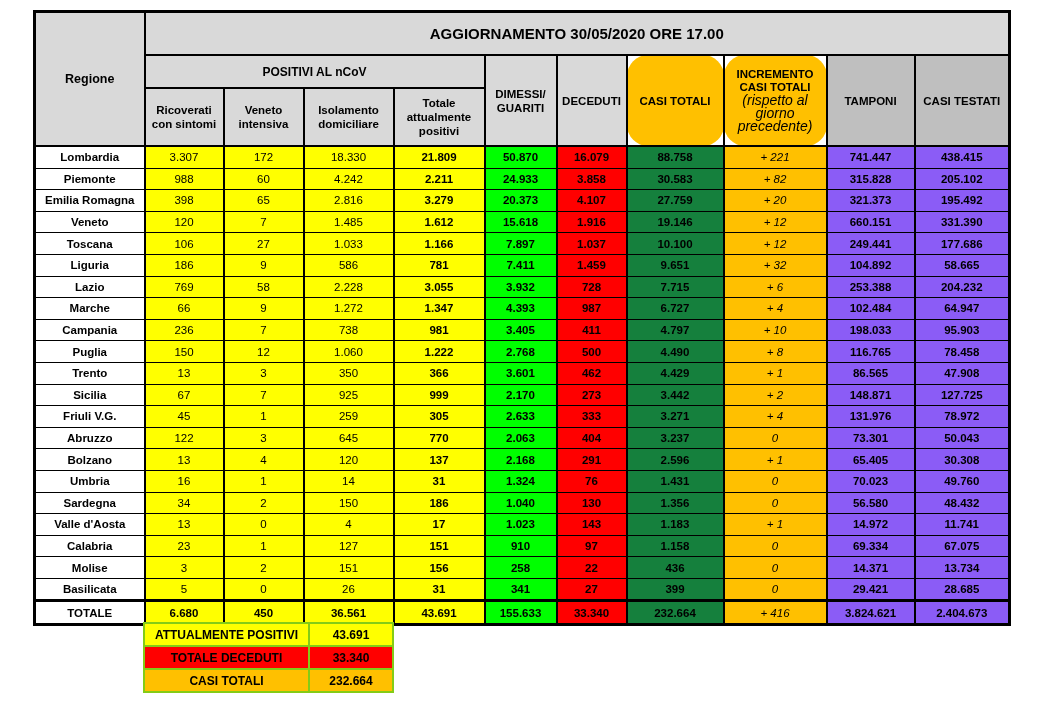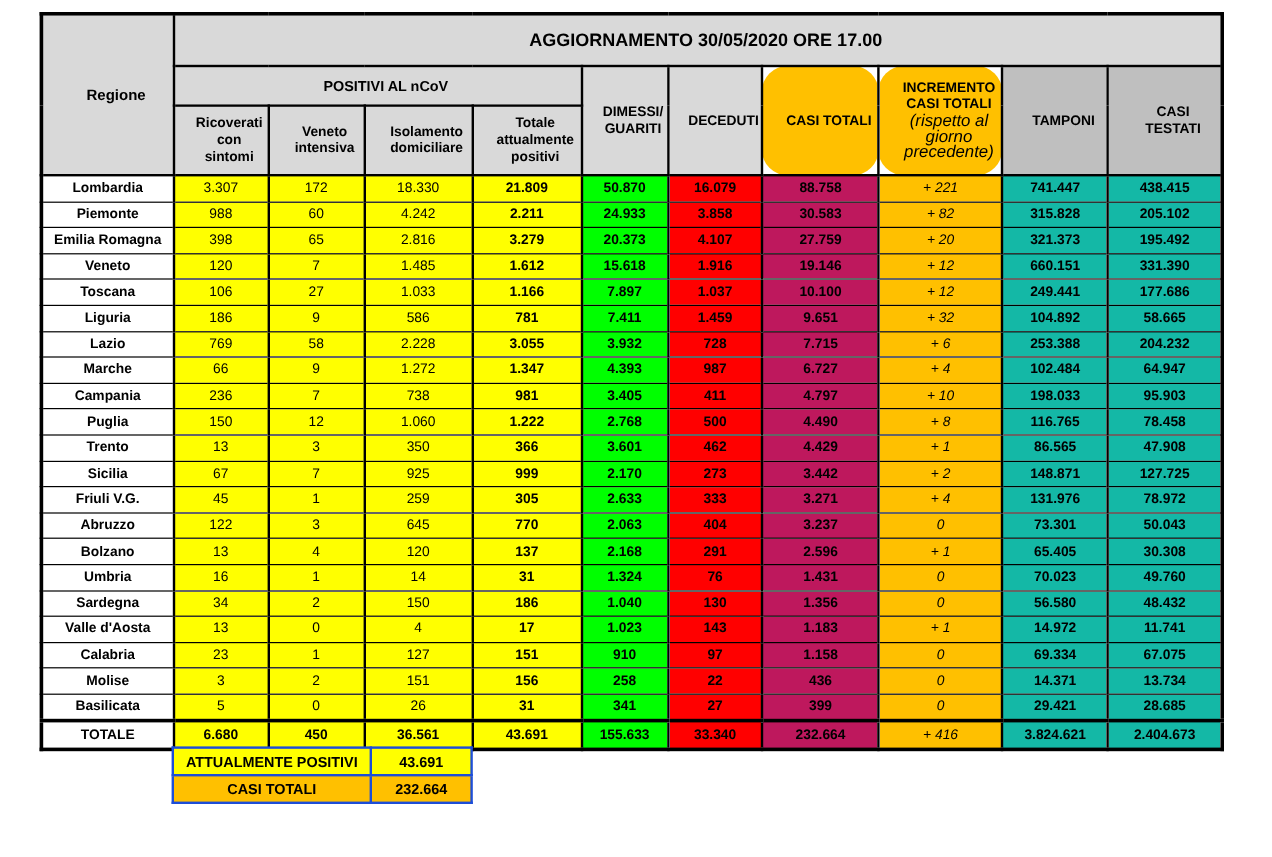--- a/index.html
+++ b/index.html
@@ -20,51 +20,50 @@
     border:1px solid #000;
     border-left-width:2px; border-right-width:2px;
     text-align:center; vertical-align:middle;
     padding:0 2px; overflow:hidden;
     color:#000;
   }
   table.main thead th {
     border-width:2px;
     background:#D9D9D9;
     font-weight:bold;
-    padding-left:16px;
   }
   th.banner   { font-size:15px; height:41px; }
   th.h-regione{ font-size:12.5px; }
   th.grp      { font-size:12px; height:31px; }
   .h-sub      { font-size:11.5px; line-height:14px; height:56px; }
   .h-orange   { background:#FFC000 !important;border-radius:21px; }
   .h-grey2    { background:#BFBFBF !important; }
   .h-incr div { line-height:13px; }
   .h-note     { font-style:italic; font-weight:normal; font-size:14px; line-height:11px; }
 
   table.main tbody td { font-size:11.5px; height:20.6px; }
   .c-region { background:#ffffff; font-weight:bold; font-size:12px; }
   .c-y  { background:#FFFF00; }
   .c-yb { background:#FFFF00; font-weight:bold;margin-top:34px; }
   .c-g  { background:#00FF00; font-weight:bold; }
   .c-r  { background:#FF0000; font-weight:bold; }
-  .c-o  { background:#be185d; font-weight:bold; }
+  .c-o  { background:#15803d; font-weight:bold; }
   .c-i  { background:#FFC000; font-style:italic; }
-  .c-t  { background:#14b8a6; font-weight:bold; }
+  .c-t  { background:#8b5cf6; font-weight:bold; }
   tr.total-row td { border-top-width:3px; font-weight:bold; }
   tr.total-row td.c-i { font-weight:normal; }
 
   table.summary {
     border-collapse:collapse;
     table-layout:fixed;
     position:absolute; left:143px; top:622px;
     border:2px solid #000;
   }
   table.summary td {
-    border:2px solid #1d4ed8;
+    border:2px solid #84cc16;
     height:21px; padding:0 2px;
     text-align:center; vertical-align:middle;
     font-weight:bold; font-size:12px; color:#000;
   }
   .s-y { background:#FFFF00; }
   .s-g { background:#00FF00; }
   .s-r { background:#FF0000; }
   .s-o { background:#FFC000; }
 </style>
 </head>
@@ -405,19 +404,23 @@
     <colgroup>
         <col style="width:165px">
         <col style="width:84px">
       </colgroup>
     <tbody>
       <tr>
         <td class="s-y">ATTUALMENTE POSITIVI</td>
         <td class="s-y">43.691</td>
       </tr>
       <tr>
+        <td class="s-r">TOTALE DECEDUTI</td>
+        <td class="s-r">33.340</td>
+      </tr>
+      <tr>
         <td class="s-o">CASI TOTALI</td>
         <td class="s-o">232.664</td>
       </tr>
     </tbody>
   </table>
 
 </div>
 
 </body></html>

